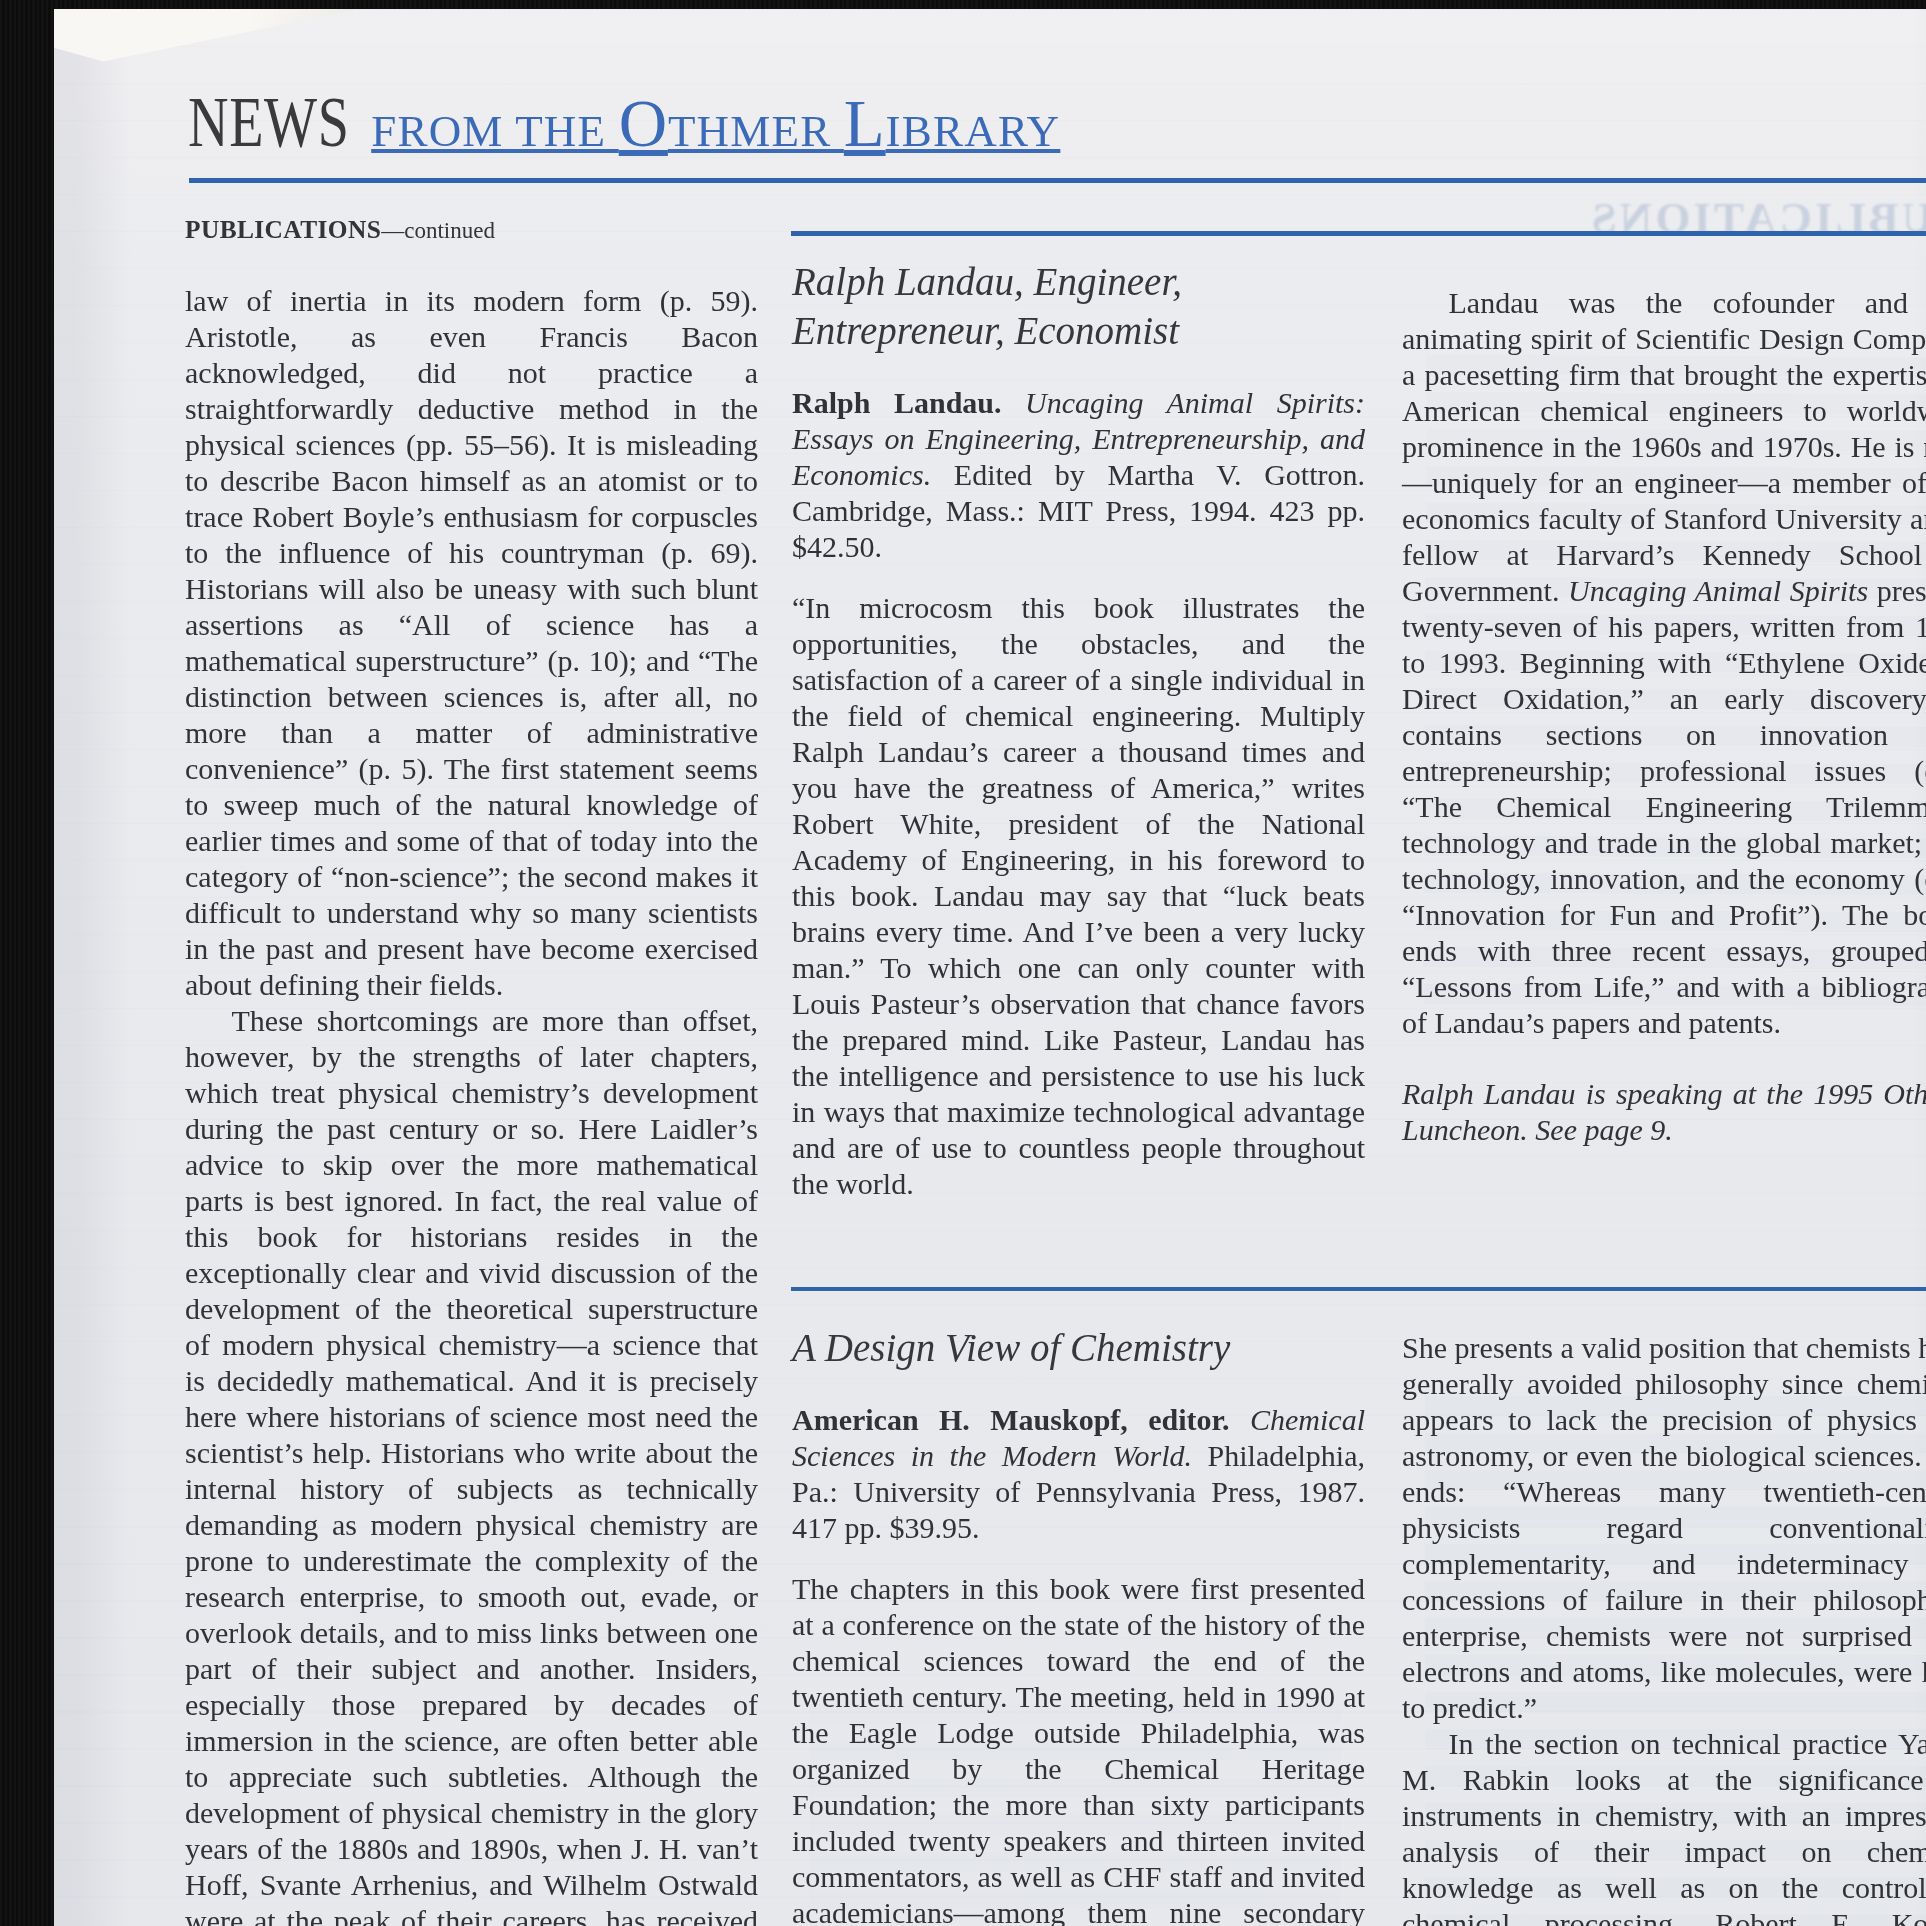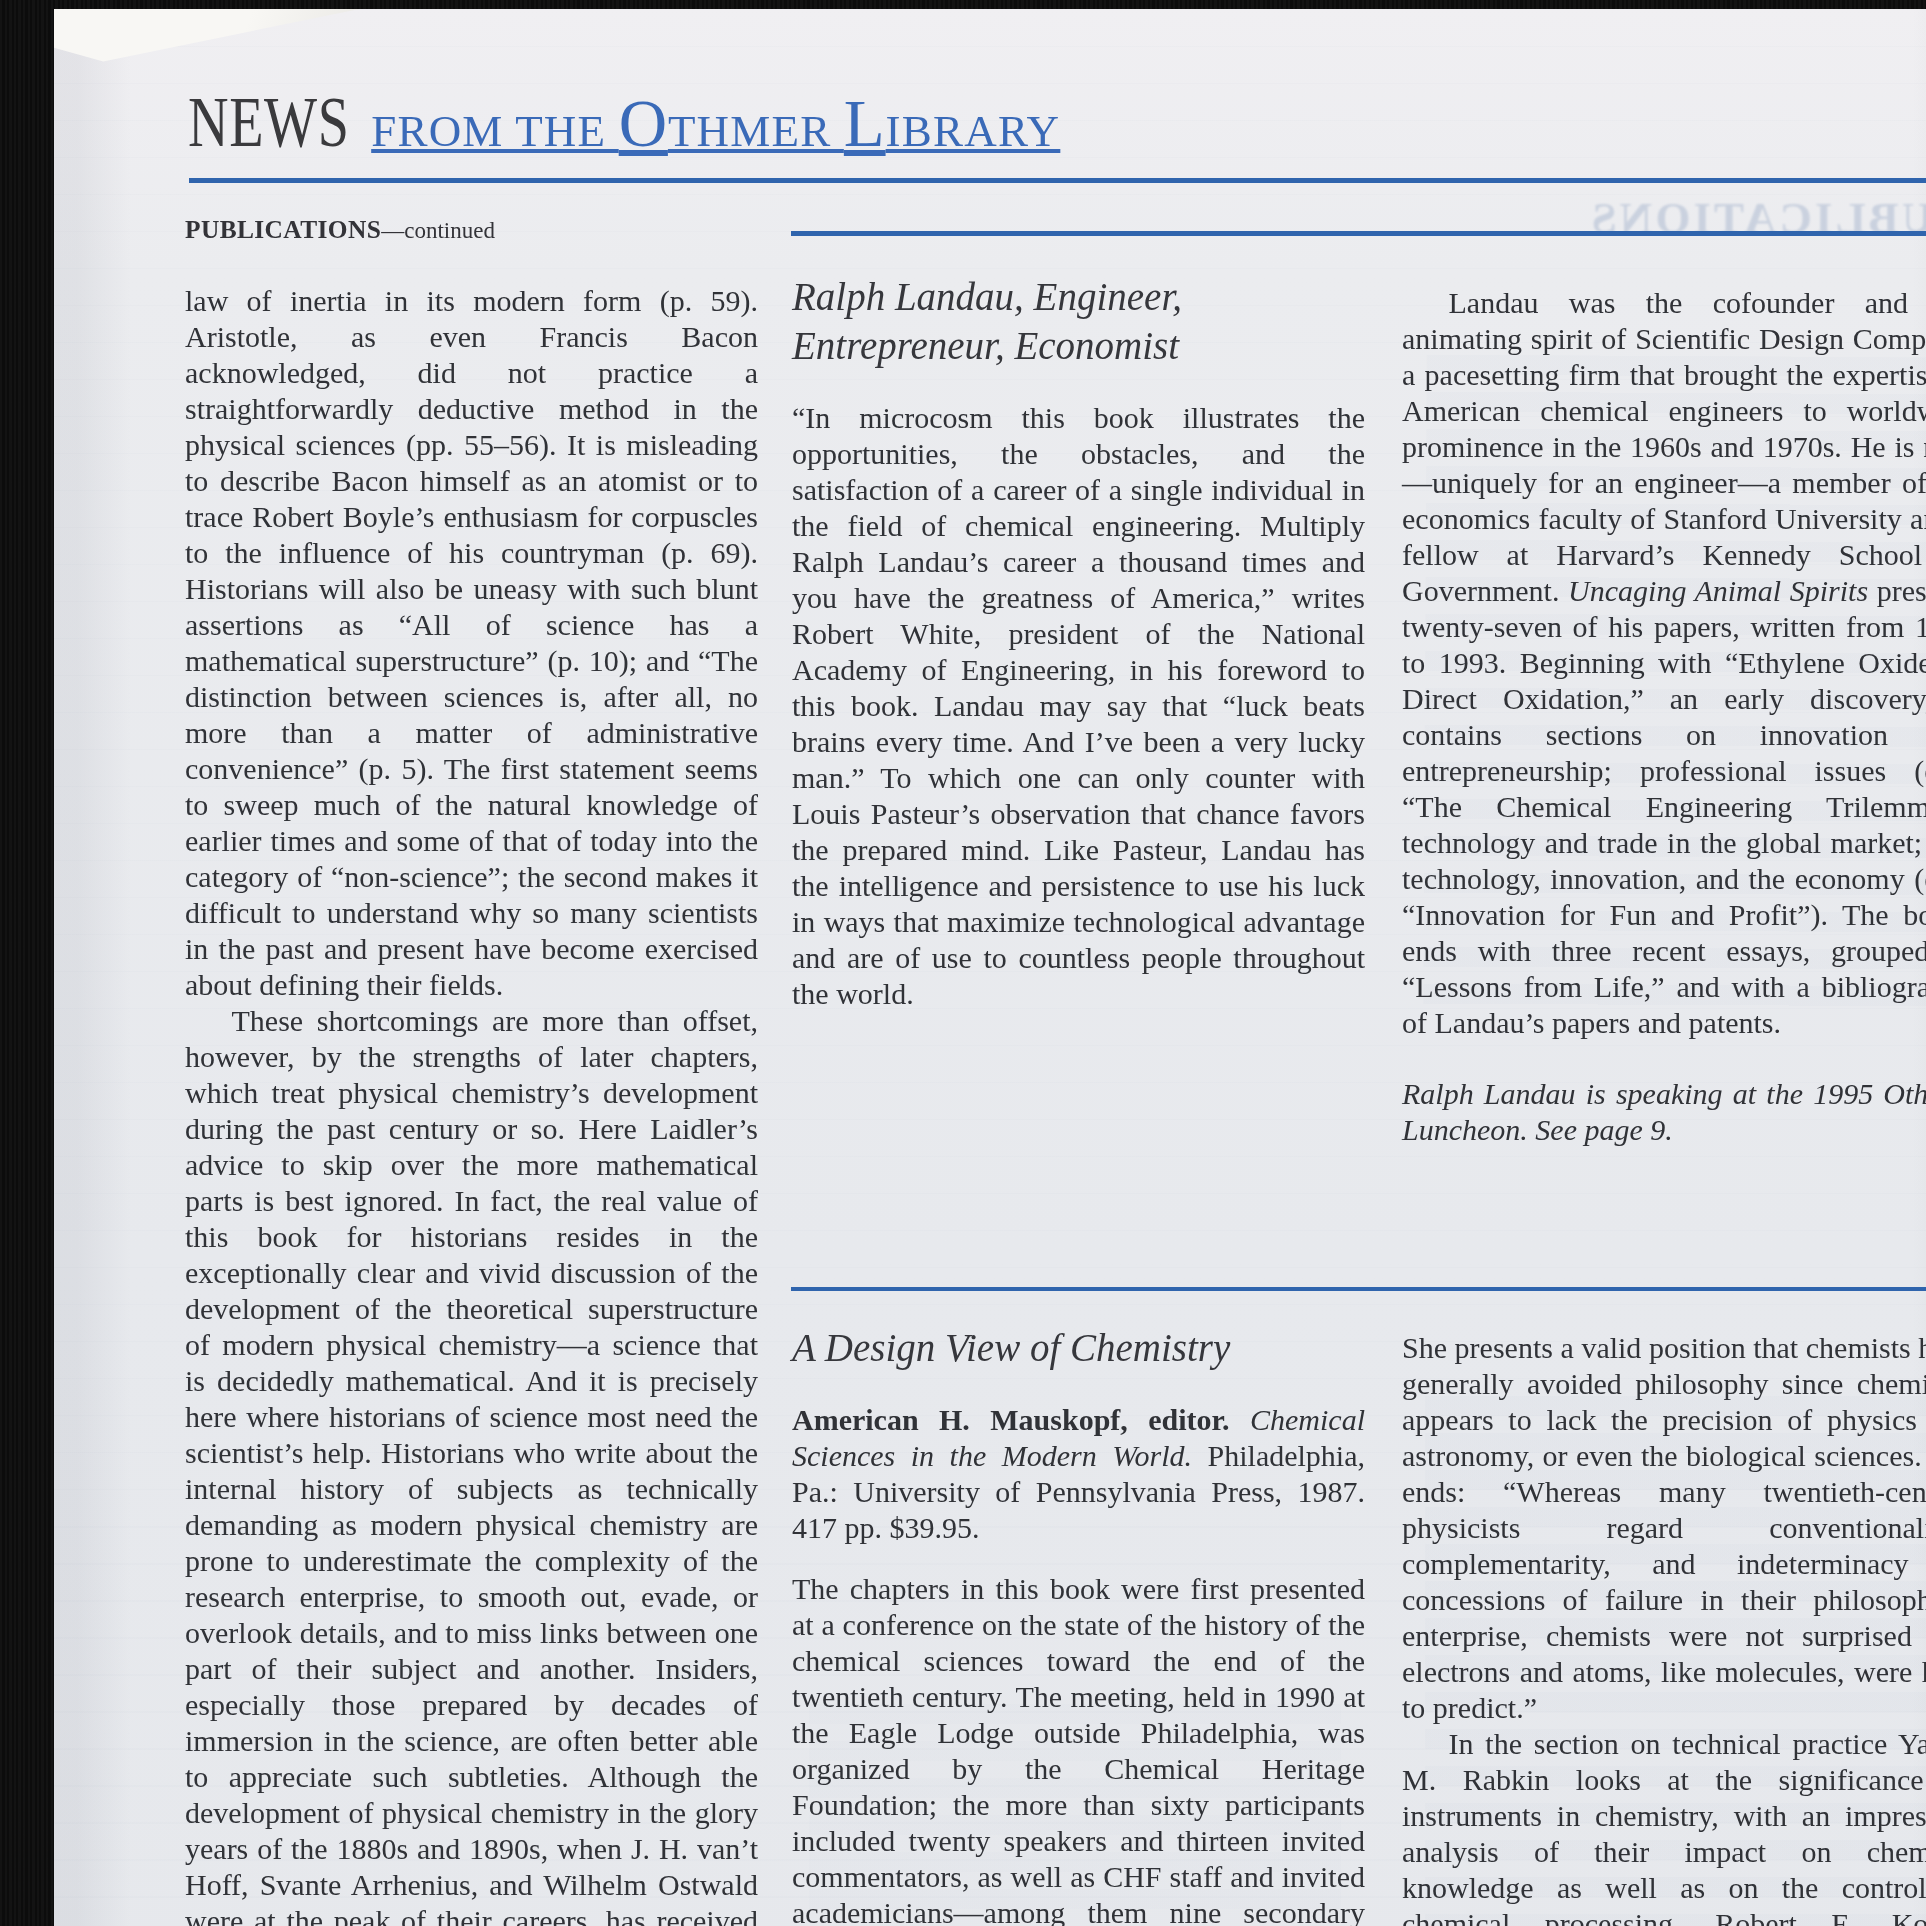--- a/index.html
+++ b/index.html
@@ -64,21 +64,21 @@
   
   .section-heading{position:absolute;left:131px;top:206px;font-size:25.4px;color:#333338;}
   .section-heading .h-b{font-weight:700;letter-spacing:0.4px;}
   .section-heading .h-i{font-size:23px;}
 
   
   .col{position:absolute;width:573px;}
   .col p{margin:0;font-size:30px;line-height:36px;text-align:justify;color:#303237;font-family:Liberation Serif, serif;}
   .col p.ind{text-indent:1.55em;}
   .col1a{left:131px;top:274px;}
-  .col2a{left:738px;top:263px;}
+  .col2a{left:738px;top:248px;}
   .col2b{left:738px;top:1314px;}
   .col3a{left:1348px;top:276px;}
   .col3b{left:1348px;top:1321px;}
 
   .art-title{
     font-style:italic;font-weight:400;font-size:39px;line-height:49px;
     color:#36373c;margin:0 0 30px 0;text-align:left;
   }
   .citation{margin:0;font-size:30px;line-height:36px;text-align:justify;color:#303237;}
   .citation .c-author{font-weight:700;}
@@ -110,20 +110,25 @@
     <p>law of inertia in its modern form (p. 59). Aristotle, as even Francis Bacon acknowledged, did not practice a straightforwardly deductive method in the physical sciences (pp. 55–56). It is misleading to describe Bacon himself as an atomist or to trace Robert Boyle’s enthusiasm for corpuscles to the influence of his countryman (p. 69). Historians will also be uneasy with such blunt assertions as “All of science has a mathematical superstructure” (p. 10); and “The distinction between sciences is, after all, no more than a matter of administrative convenience” (p. 5). The first statement seems to sweep much of the natural knowledge of earlier times and some of that of today into the category of “non-science”; the second makes it difficult to understand why so many scientists in the past and present have become exercised about defining their fields.</p>
     <p class="ind">These shortcomings are more than offset, however, by the strengths of later chapters, which treat physical chemistry’s development during the past century or so. Here Laidler’s advice to skip over the more mathematical parts is best ignored. In fact, the real value of this book for historians resides in the exceptionally clear and vivid discussion of the development of the theoretical superstructure of modern physical chemistry—a science that is decidedly mathematical. And it is precisely here where historians of science most need the scientist’s help. Historians who write about the internal history of subjects as technically demanding as modern physical chemistry are prone to underestimate the complexity of the research enterprise, to smooth out, evade, or overlook details, and to miss links between one part of their subject and another. Insiders, especially those prepared by decades of immersion in the science, are often better able to appreciate such subtleties. Although the development of physical chemistry in the glory years of the 1880s and 1890s, when J. H. van’t Hoff, Svante Arrhenius, and Wilhelm Ostwald were at the peak of their careers, has received attention from both insiders and outsiders, I know of no other work that carries the history of this specialty into and through the mid-twentieth century. Laidler does this with distinction.</p>
 
   </div>
 
   <div class="rule art1"></div>
   <div class="rule mid"></div>
 
   <div class="col col2a">
     <h2 class="art-title">Ralph Landau, Engineer, Entrepreneur, Economist</h2>
+    <p class="citation">
+      <span class="c-author">Ralph Landau.</span>
+      <span class="c-title">Uncaging Animal Spirits: Essays on Engineering, Entrepreneurship, and Economics.</span>
+      <span>Edited by Martha V. Gottron. Cambridge, Mass.: MIT Press, 1994. 423 pp. $42.50.</span>
+    </p>
     <p class="review">“In microcosm this book illustrates the opportunities, the obstacles, and the satisfaction of a career of a single individual in the field of chemical engineering. Multiply Ralph Landau’s career a thousand times and you have the greatness of America,” writes Robert White, president of the National Academy of Engineering, in his foreword to this book. Landau may say that “luck beats brains every time. And I’ve been a very lucky man.” To which one can only counter with Louis Pasteur’s observation that chance favors the prepared mind. Like Pasteur, Landau has the intelligence and persistence to use his luck in ways that maximize technological advantage and are of use to countless people throughout the world.</p>
   </div>
 
   <div class="col col3a">
     <p class="ind"><span>Landau was the cofounder and the animating spirit of Scientific Design Company, a pacesetting firm that brought the expertise of American chemical engineers to worldwide prominence in the 1960s and 1970s. He is now—uniquely for an engineer—a member of the economics faculty of Stanford University and a fellow at Harvard’s Kennedy School of Government. </span><span class="italic-inline">Uncaging Animal Spirits</span><span> presents twenty-seven of his papers, written from 1957 to 1993. Beginning with “Ethylene Oxide by Direct Oxidation,” an early discovery, it contains sections on innovation and entrepreneurship; professional issues (e.g., “The Chemical Engineering Trilemma”); technology and trade in the global market; and technology, innovation, and the economy (e.g., “Innovation for Fun and Profit”). The books ends with three recent essays, grouped as “Lessons from Life,” and with a bibliography of Landau’s papers and patents.</span></p>
     <p class="note">Ralph Landau is speaking at the 1995 Othmer Luncheon. See page 9.</p>
   </div>
 
   <div class="col col2b">
     <h2 class="art-title">A Design View of Chemistry</h2>

